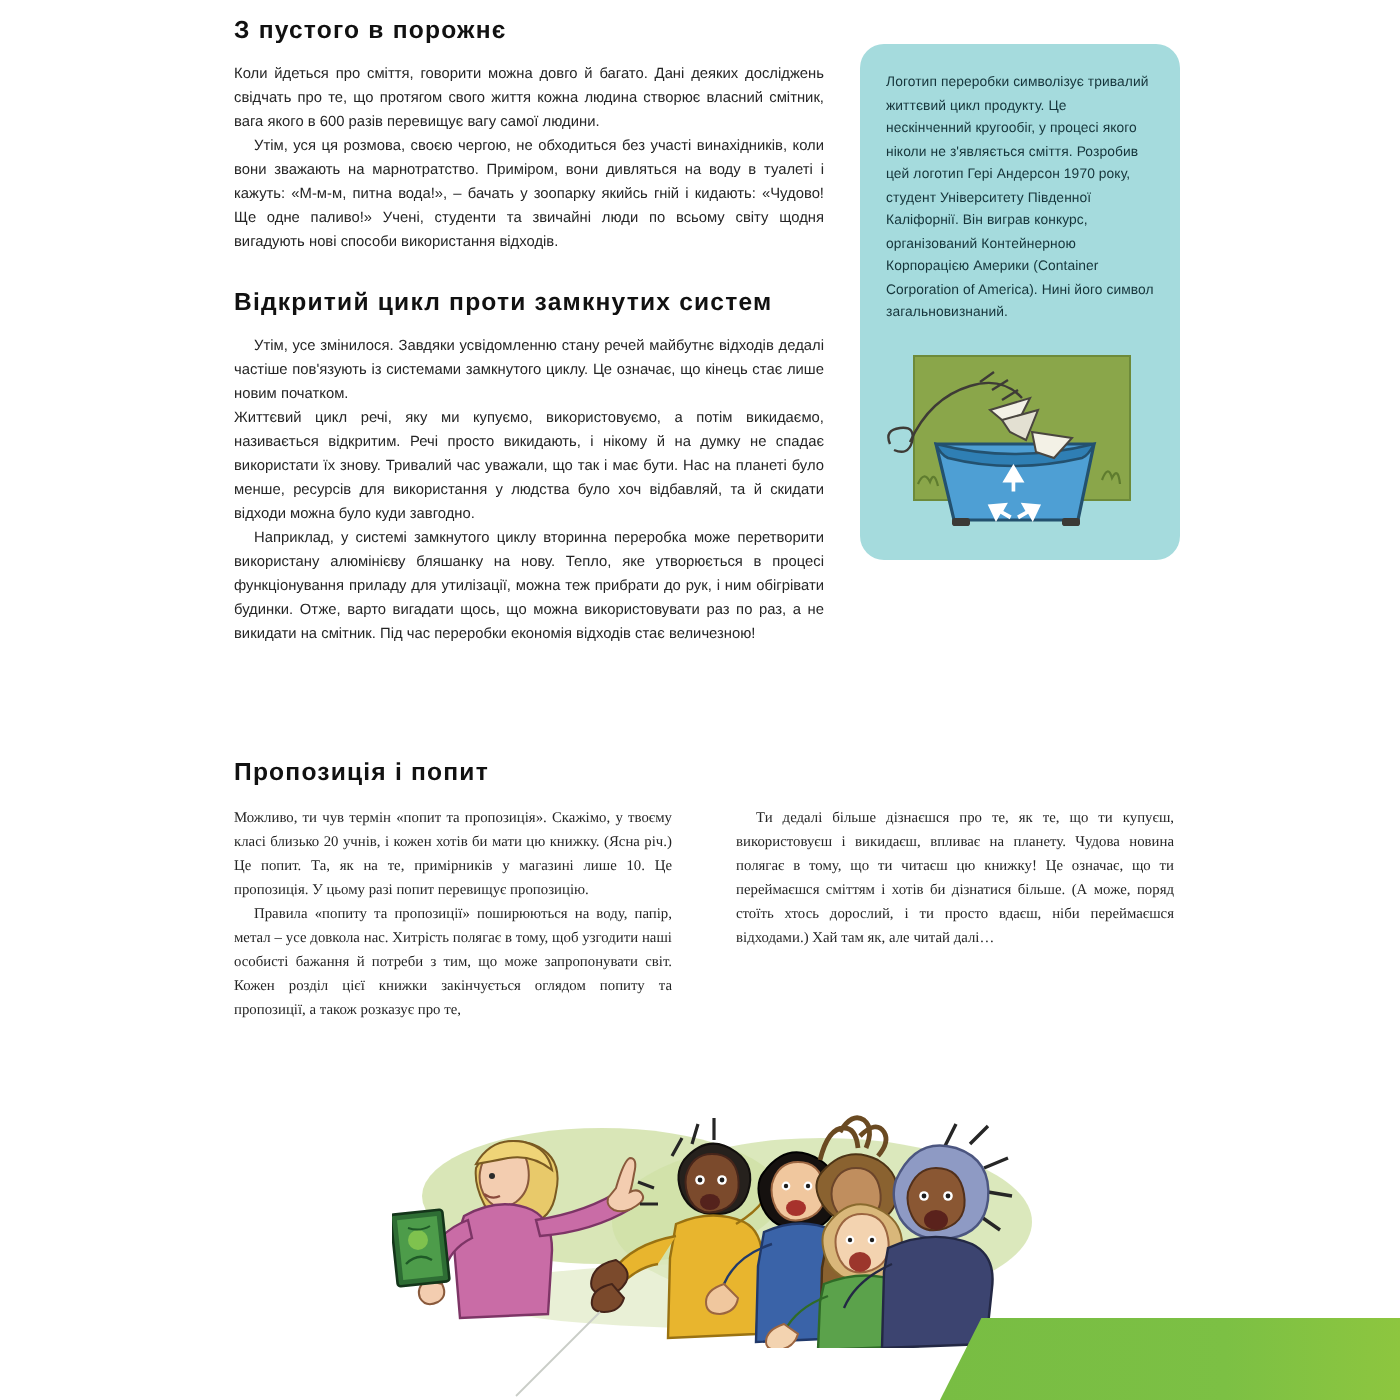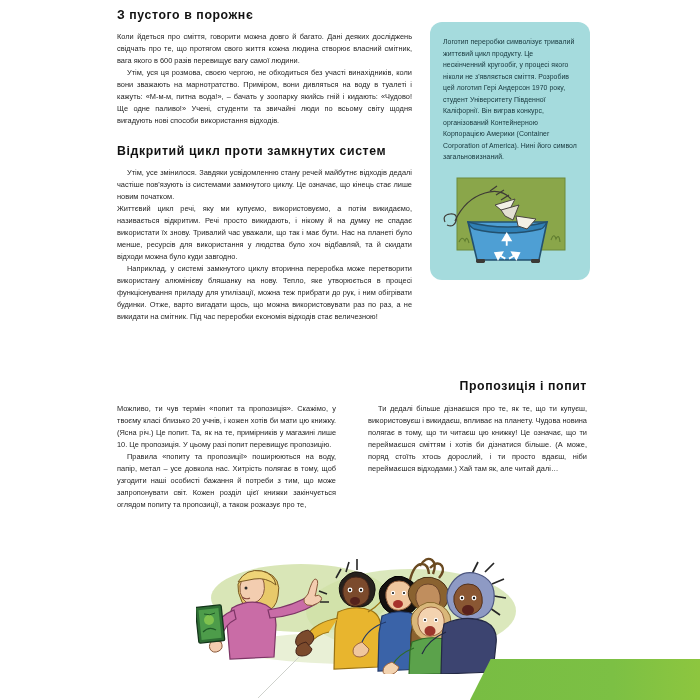--- a/index.html
+++ b/index.html
@@ -54,24 +54,25 @@
     text-indent: 10px;
   }
 
   
   .two-col {
     position: absolute;
     left: 117px;
     top: 379px;
     width: 470px;
   }
-  .two-col h2.section-title { margin-bottom: 9px; text-align: right; }
+  .two-col h2.section-title { margin-bottom: 9px; }
   .cols {
     display: flex;
     gap: 32px;
+    font-family: Liberation Serif, serif;
   }
   .col { width: 224px; }
 
   
   .sidebar {
     position: absolute;
     left: 430px;
     top: 22px;
     width: 160px;
     background: #a5dbdd;

